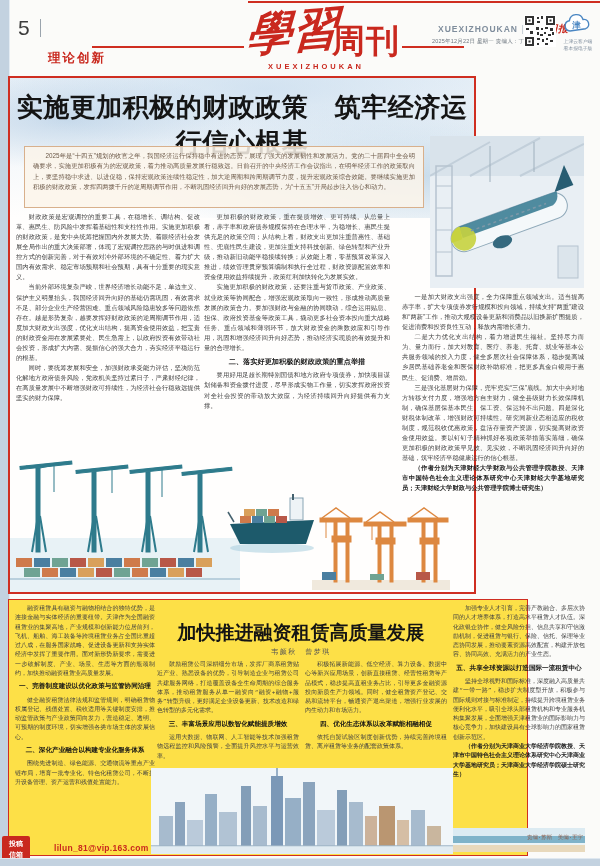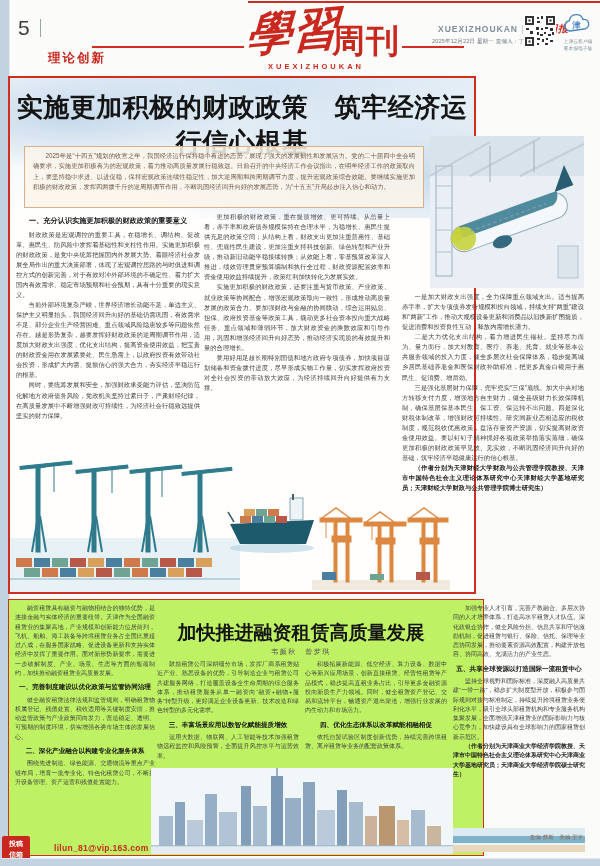--- a/index.html
+++ b/index.html
@@ -23,21 +23,21 @@
   .deco-line-r{left:402px;top:46px;width:62px;height:1.5px;background:#cf2e21;}
   .paper-row{left:438px;top:22px;width:90px;font-size:8.5px;font-weight:700;color:#7f8d9c;letter-spacing:1px;white-space:nowrap;}
   .paper-cn{color:#c9281e;font-style:italic;font-family:"DejaVu Serif",serif;font-size:10px;letter-spacing:0;}
   .paper-pipe{color:#b9c2cc;font-weight:400;}
   .dateline{left:432px;top:38px;width:128px;font-size:5.5px;color:#6e7780;letter-spacing:.2px;white-space:nowrap;}
   .qr{left:524px;top:15px;width:32px;height:32px;}
   .cloudbox{left:562px;top:12px;width:32px;text-align:center;}
   .cloud-lines{left:558px;top:38px;width:40px;font-size:4.8px;color:#7d8c9c;text-align:center;line-height:1.5;}
   
   .box1{left:8px;top:76px;width:468px;height:518px;border:2px solid #cf2e21;box-sizing:border-box;background:#fffefd;}
-  .box2{left:8px;top:599px;width:476px;height:257px;border:1.5px solid #cf2e21;box-sizing:border-box;background:#bef264;}
+  .box2{left:8px;top:599px;width:520px;height:257px;border:1.5px solid #cf2e21;box-sizing:border-box;background:#fde047;font-family:Liberation Mono, monospace;}
   .sky{left:0;top:0;width:100%;height:140px;
     background:radial-gradient(ellipse 260px 70px at 12% 30%,rgba(168,197,224,.55),transparent 70%),
       radial-gradient(ellipse 380px 90px at 55% 8%,rgba(186,211,233,.5),transparent 72%),
       radial-gradient(ellipse 420px 110px at 90% 70%,rgba(156,192,220,.5),transparent 70%),
       linear-gradient(#e9f1f8,rgba(255,255,255,0));}
   .headline1{left:0;top:12px;width:100%;text-align:center;font-size:26px;font-weight:900;color:#141414;
              letter-spacing:.5px;font-family:"DejaVu Sans",sans-serif;}
   .byline1{left:0;top:50px;width:100%;text-align:center;font-size:7.5px;color:#4c4c4c;letter-spacing:2px;}
   .intro{left:14px;top:68px;width:382px;height:52px;border:1px solid #d8b08c;background:rgba(252,244,234,.85);
          padding:4px 8px;font-size:6.3px;line-height:1.65;color:#6b5847;text-align:justify;text-indent:2em;overflow:hidden;}
@@ -164,29 +164,29 @@
           <rect x="58" y="96" width="26" height="10" rx="5" fill="#2f6density" opacity="0"></rect>
           <ellipse cx="66" cy="103" rx="10" ry="6" fill="#35697e"></ellipse>
           <path d="M40 82 h80" stroke="#7d98a8" stroke-width="1.5" stroke-dasharray="3 3"></path>
         </g>
         <path d="M60 10 v36 M104 6 v30" stroke="#9fb0bd" stroke-width="1"></path>
         <rect x="128" y="110" width="20" height="32" fill="#dce5ec" stroke="#b6c3cf"></rect>
       </svg>
     </div>
 
     <div class="abs col a1col c1">
-      <div class="h1a">一、充分认识实施更加积极的财政政策的重要意义</div>
       <p class="p">财政政策是宏观调控的重要工具，在稳增长、调结构、促改革、惠民生、防风险中发挥着基础性和支柱性作用。实施更加积极的财政政策，是党中央统筹把握国内外发展大势、着眼经济社会发展全局作出的重大决策部署，体现了宏观调控思路的与时俱进和调控方式的创新完善，对于有效对冲外部环境的不确定性、着力扩大国内有效需求、稳定市场预期和社会预期，具有十分重要的现实意义。</p>
       <p class="p">当前外部环境复杂严峻，世界经济增长动能不足，单边主义、保护主义明显抬头，我国经济回升向好的基础仍需巩固，有效需求不足、部分企业生产经营困难、重点领域风险隐患较多等问题依然存在。越是形势复杂，越要发挥好财政政策的逆周期调节作用，适度加大财政支出强度，优化支出结构，提高资金使用效益，把宝贵的财政资金用在发展紧要处、民生急需上，以政府投资有效带动社会投资，形成扩大内需、提振信心的强大合力，夯实经济平稳运行的根基。</p>
       <p class="p">同时，要统筹发展和安全，加强财政承受能力评估，坚决防范化解地方政府债务风险，党政机关坚持过紧日子，严肃财经纪律，在高质量发展中不断增强财政可持续性，为经济社会行稳致远提供坚实的财力保障。</p>
     </div>
 
     <div class="abs col a1col c2">
       <p class="p">更加积极的财政政策，重在提质增效、更可持续。从总量上看，赤字率和政府债券规模保持在合理水平，为稳增长、惠民生提供充足的政策空间；从结构上看，财政支出更加注重普惠性、基础性、兜底性民生建设，更加注重支持科技创新、绿色转型和产业升级，推动新旧动能平稳接续转换；从效能上看，零基预算改革深入推进，绩效管理贯穿预算编制和执行全过程，财政资源配置效率和资金使用效益持续提升，政策红利加快转化为发展实效。</p>
       <p class="p">实施更加积极的财政政策，还要注重与货币政策、产业政策、就业政策等协同配合，增强宏观政策取向一致性，形成推动高质量发展的政策合力。要加强财政与金融的协同联动，综合运用贴息、担保、政府投资基金等政策工具，撬动更多社会资本投向重大战略任务、重点领域和薄弱环节，放大财政资金的乘数效应和引导作用，巩固和增强经济回升向好态势，推动经济实现质的有效提升和量的合理增长。</p>
+      <div class="h1a">二、落实好更加积极的财政政策的重点举措</div>
       <p class="p">要用好用足超长期特别国债和地方政府专项债券，加快项目谋划储备和资金拨付进度，尽早形成实物工作量，切实发挥政府投资对全社会投资的带动放大效应，为经济持续回升向好提供有力支撑。</p>
     </div>
 
     <div class="abs col a1col c3">
       <p class="p">一是加大财政支出强度，全力保障重点领域支出。适当提高赤字率，扩大专项债券发行规模和投向领域，持续支持“两重”建设和“两新”工作，推动大规模设备更新和消费品以旧换新扩围提质，促进消费和投资良性互动，释放内需增长潜力。</p>
       <p class="p">二是大力优化支出结构，着力增进民生福祉。坚持尽力而为、量力而行，加大对教育、医疗、养老、托育、就业等基本公共服务领域的投入力度，健全多层次社会保障体系，稳步提高城乡居民基础养老金和医保财政补助标准，把更多真金白银用于惠民生、促消费、增后劲。</p>
       <p class="p">三是强化基层财力保障，兜牢兜实“三保”底线。加大中央对地方转移支付力度，增强地方自主财力，健全县级财力长效保障机制，确保基层保基本民生、保工资、保运转不出问题。四是深化财税体制改革，增强财政可持续性。研究同新业态相适应的税收制度，规范税收优惠政策，盘活存量资产资源，切实提高财政资金使用效益。要以钉钉子精神抓好各项政策举措落实落细，确保更加积极的财政政策早见效、见实效，不断巩固经济回升向好的基础，筑牢经济平稳健康运行的信心根基。</p>
       <p class="p note">（作者分别为天津财经大学财政与公共管理学院教授、天津市中国特色社会主义理论体系研究中心天津财经大学基地研究员；天津财经大学财政与公共管理学院博士研究生）</p>
     </div>
 

